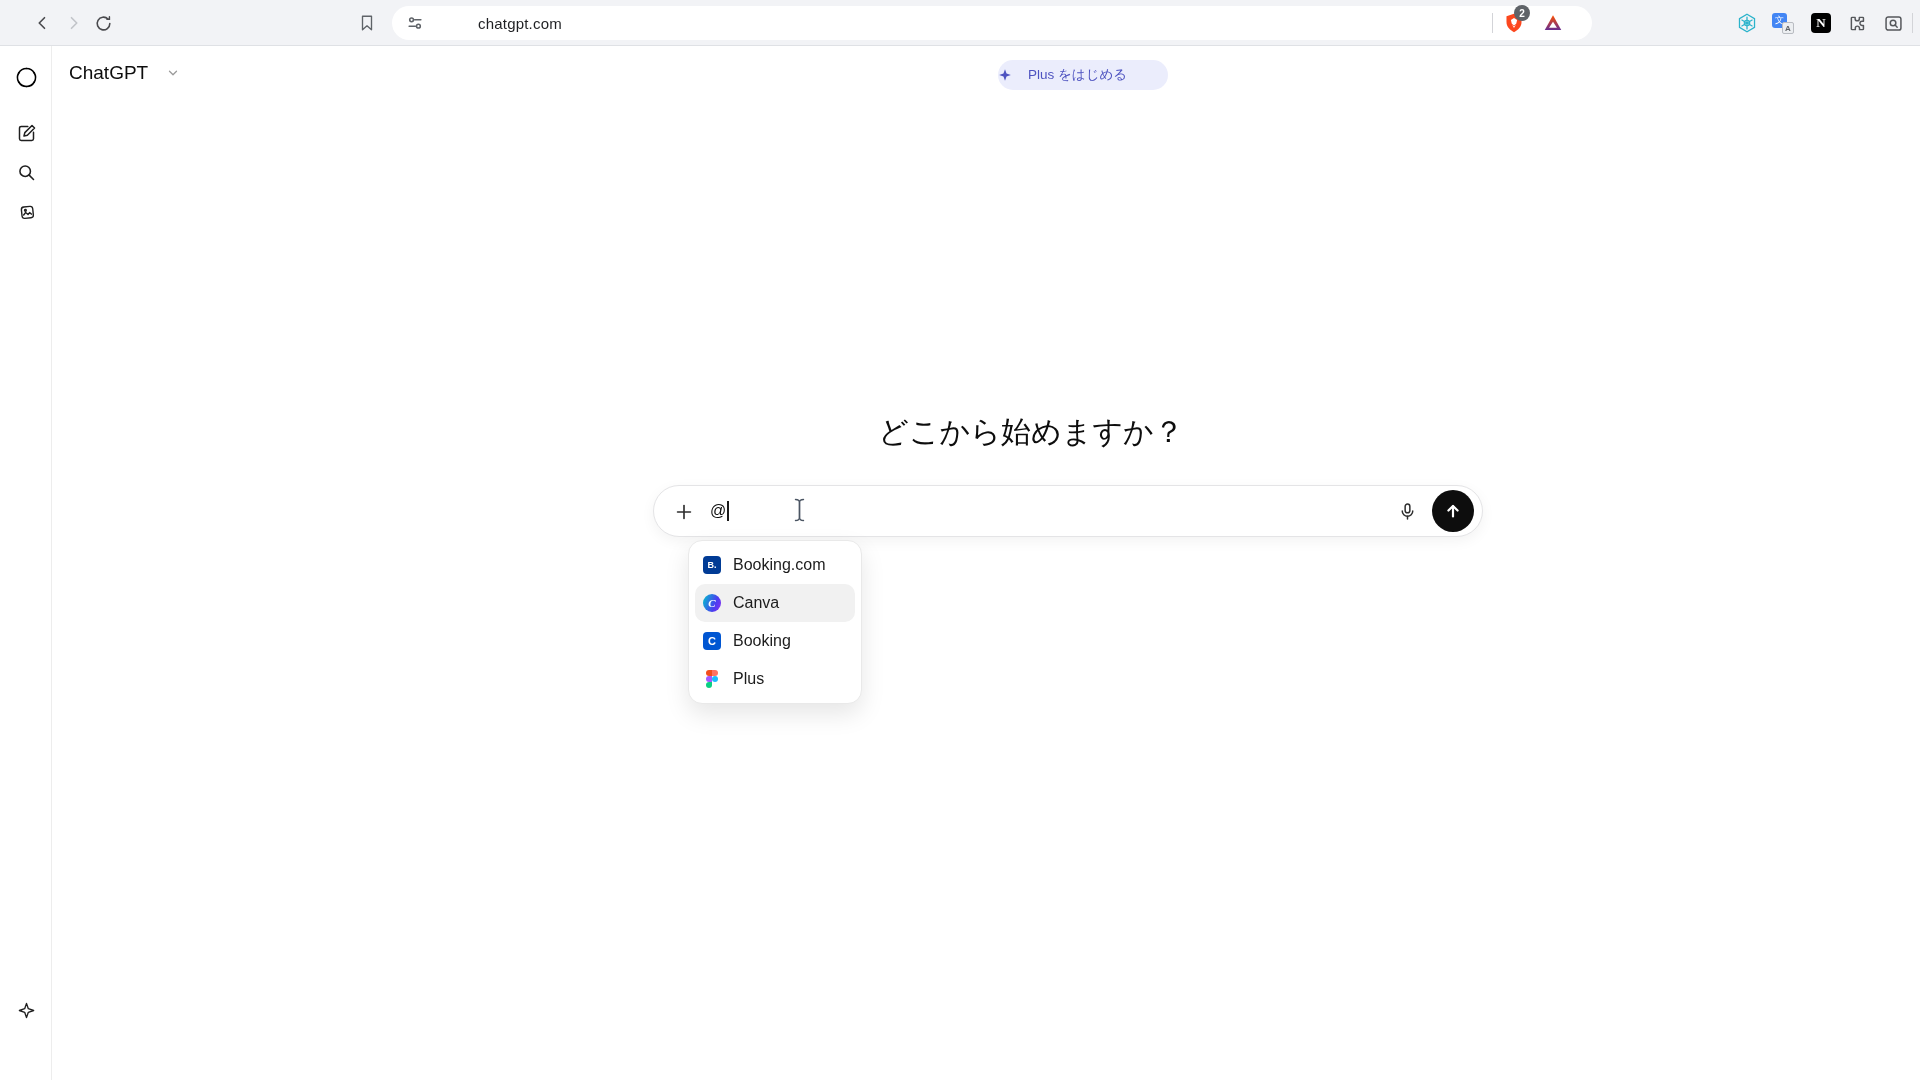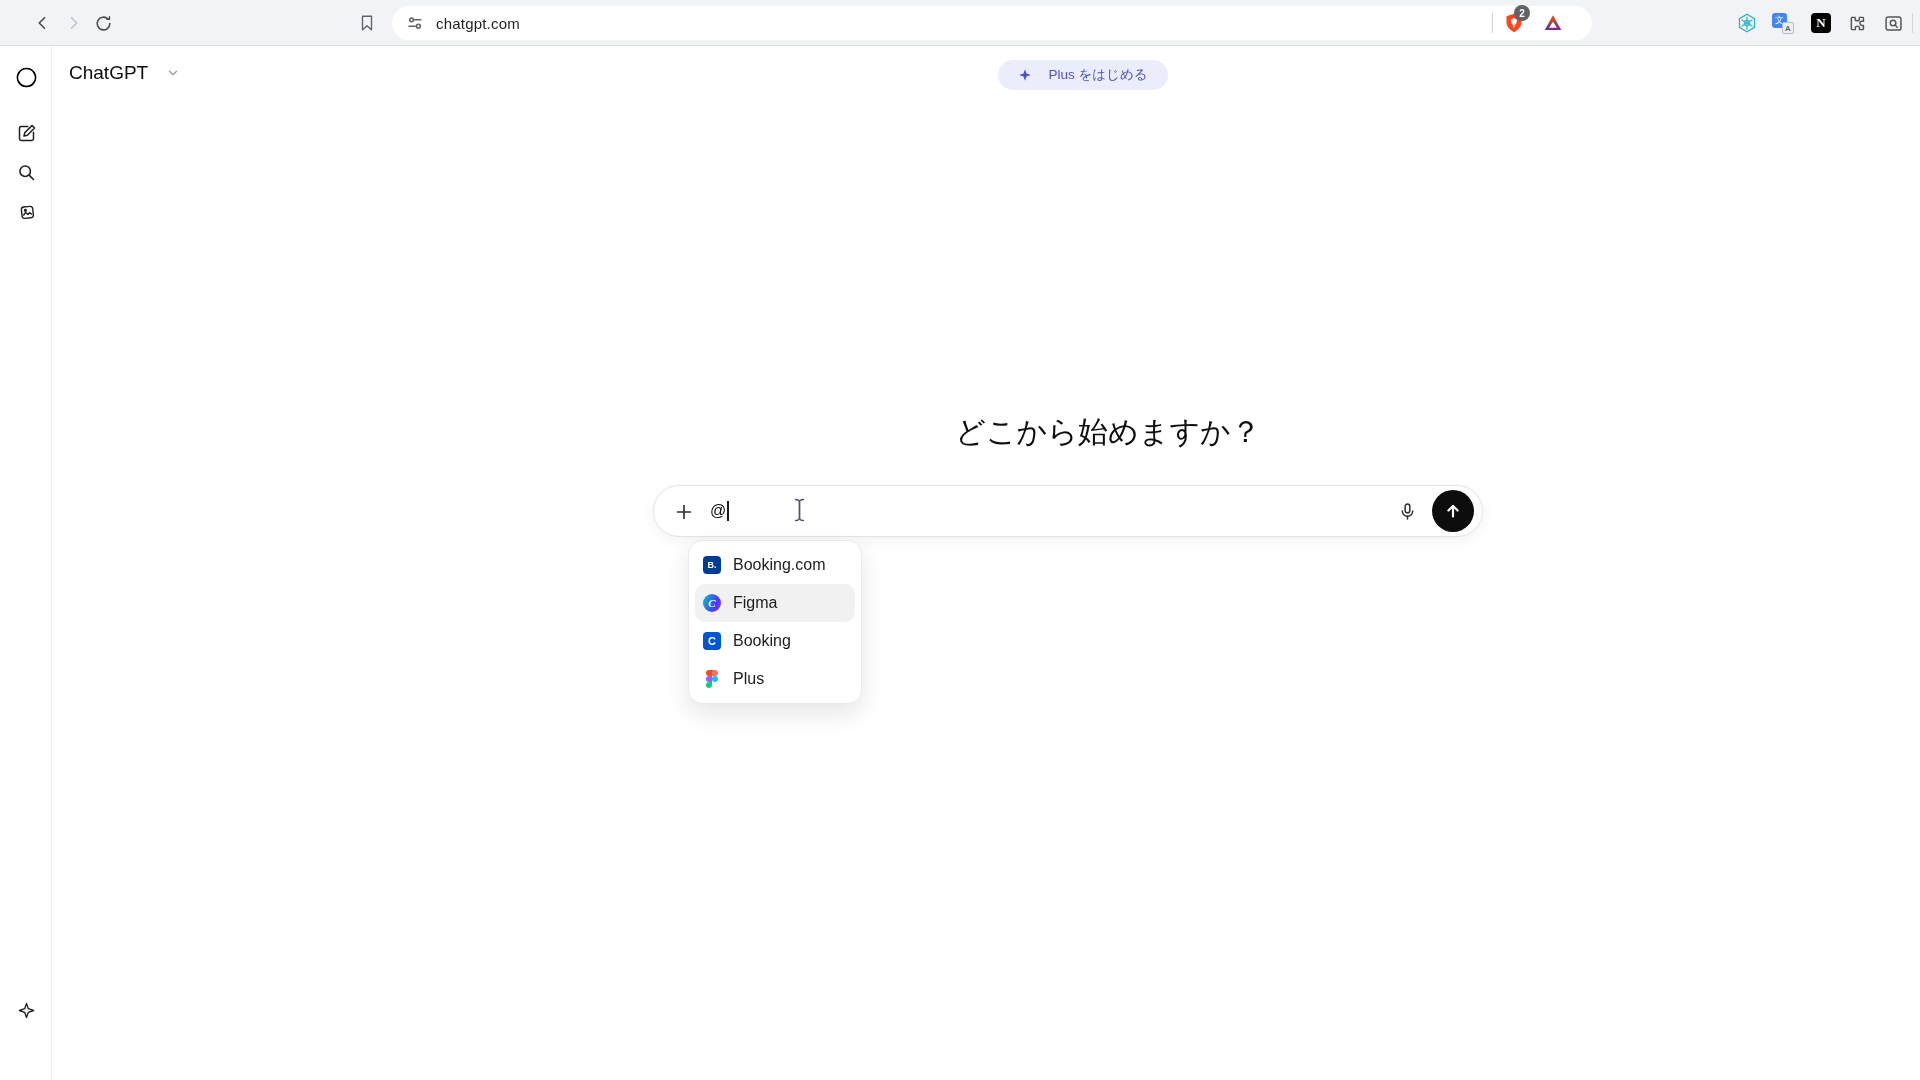--- a/index.html
+++ b/index.html
@@ -6,21 +6,21 @@
   html,body { width:1920px; height:1080px; }
   body { font-family:"Liberation Sans", sans-serif; background:#fff; }
   .stage { position:relative; width:1920px; height:1080px; overflow:hidden; background:#fff; }
 
   
   .toolbar { position:absolute; left:0; top:0; width:1920px; height:46px;
              background:#f2f3f6; border-bottom:1px solid #dfe1e5; }
   .tbtn { position:absolute; top:11px; width:24px; height:24px; display:flex;
           align-items:center; justify-content:center; border-radius:50%; }
   .urlbar { position:absolute; left:392px; top:6px; width:1200px; height:34px;
-            background:#ffffff; border-radius:17px; display:flex; align-items:center; }
+            background:#ffffff; border-radius:17px; display:flex; align-items:center;gap:42px; }
   .url-text { font-size:15px; color:#1f2023; margin-left:12px; letter-spacing:.2px; }
   .vsep { position:absolute; top:13px; width:1px; height:20px; background:#d3d4d8; }
   .badge { position:absolute; left:1514px; top:5px; min-width:16px; height:16px; border-radius:8px;
            background:#5f6368; color:#fff; font-size:10px; font-weight:bold;
            display:flex; align-items:center; justify-content:center; padding:0 3px; z-index:3; }
   .ext { position:absolute; top:12px; width:22px; height:22px; display:flex;
          align-items:center; justify-content:center; }
   .notion-sq { width:20px; height:20px; background:#000; border-radius:4px; color:#fff;
                font-family:"Liberation Serif", serif; font-weight:bold; font-size:13px;
                display:flex; align-items:center; justify-content:center; }
@@ -35,24 +35,24 @@
   .sidebar { position:absolute; left:0; top:46px; width:52px; height:1034px;
              background:#fff; border-right:1px solid #ededed; }
   .side-ic { position:absolute; left:14px; width:24px; height:24px; display:flex;
              align-items:center; justify-content:center; color:#1f1f1f; }
 
   
   .app-title { position:absolute; left:69px; top:62px; display:flex; align-items:center; gap:18px; }
   .app-title span { font-size:19px; font-weight:500; color:#0d0d0d; }
   .plus-btn { position:absolute; left:998px; top:60px; width:170px; height:30px; border-radius:15px;
               background:#ebedfc; color:var(--accent); display:flex; align-items:center;
-              justify-content:center; gap:16px; font-size:13.5px; font-weight:500; border:none; cursor:pointer; }
-
-  
-  .heading { position:absolute; left:1108px; top:412px; transform:translateX(-50%);
+              justify-content:flex-start; gap:16px; font-size:13.5px; font-weight:500; border:none; cursor:pointer; }
+
+  
+  .heading { position:absolute; left:1031px; top:412px; transform:translateX(-50%);
              font-size:30px; font-weight:500; color:#0d0d0d; white-space:nowrap; }
   .composer { position:absolute; left:653px; top:485px; width:830px; height:52px;
               background:#fff; border:1px solid #e4e4e6; border-radius:26px;
               box-shadow:0 4px 14px rgba(0,0,0,.05); display:flex; align-items:center; }
   .composer .plus { position:absolute; left:18px; top:14px; width:24px; height:24px;
                     display:flex; align-items:center; justify-content:center; color:#3c3c3c; }
   .composer-text { position:absolute; left:56px; top:0; height:50px; display:flex; align-items:center;
                    font-size:16px; color:#0d0d0d; }
   .caret { display:inline-block; width:1.5px; height:20px; background:#1a1a1a; margin-left:1px; }
   .mic { position:absolute; right:63px; top:13px; width:24px; height:24px; display:flex;
@@ -270,21 +270,21 @@
 
   <div class="menu">
 
     <div class="menu-row">
       <div class="mi mi-booking">B.</div>
       <span class="menu-label">Booking.com</span>
     </div>
 
     <div class="menu-row active">
       <div class="mi mi-canva">C</div>
-      <span class="menu-label">Figma</span>
+      <span class="menu-label">Canva</span>
     </div>
 
     <div class="menu-row">
       <div class="mi mi-coursera">C</div>
       <span class="menu-label">Booking</span>
     </div>
 
     <div class="menu-row">
       <div class="mi">
         <svg width="12" height="18" viewBox="0 0 12 18">

